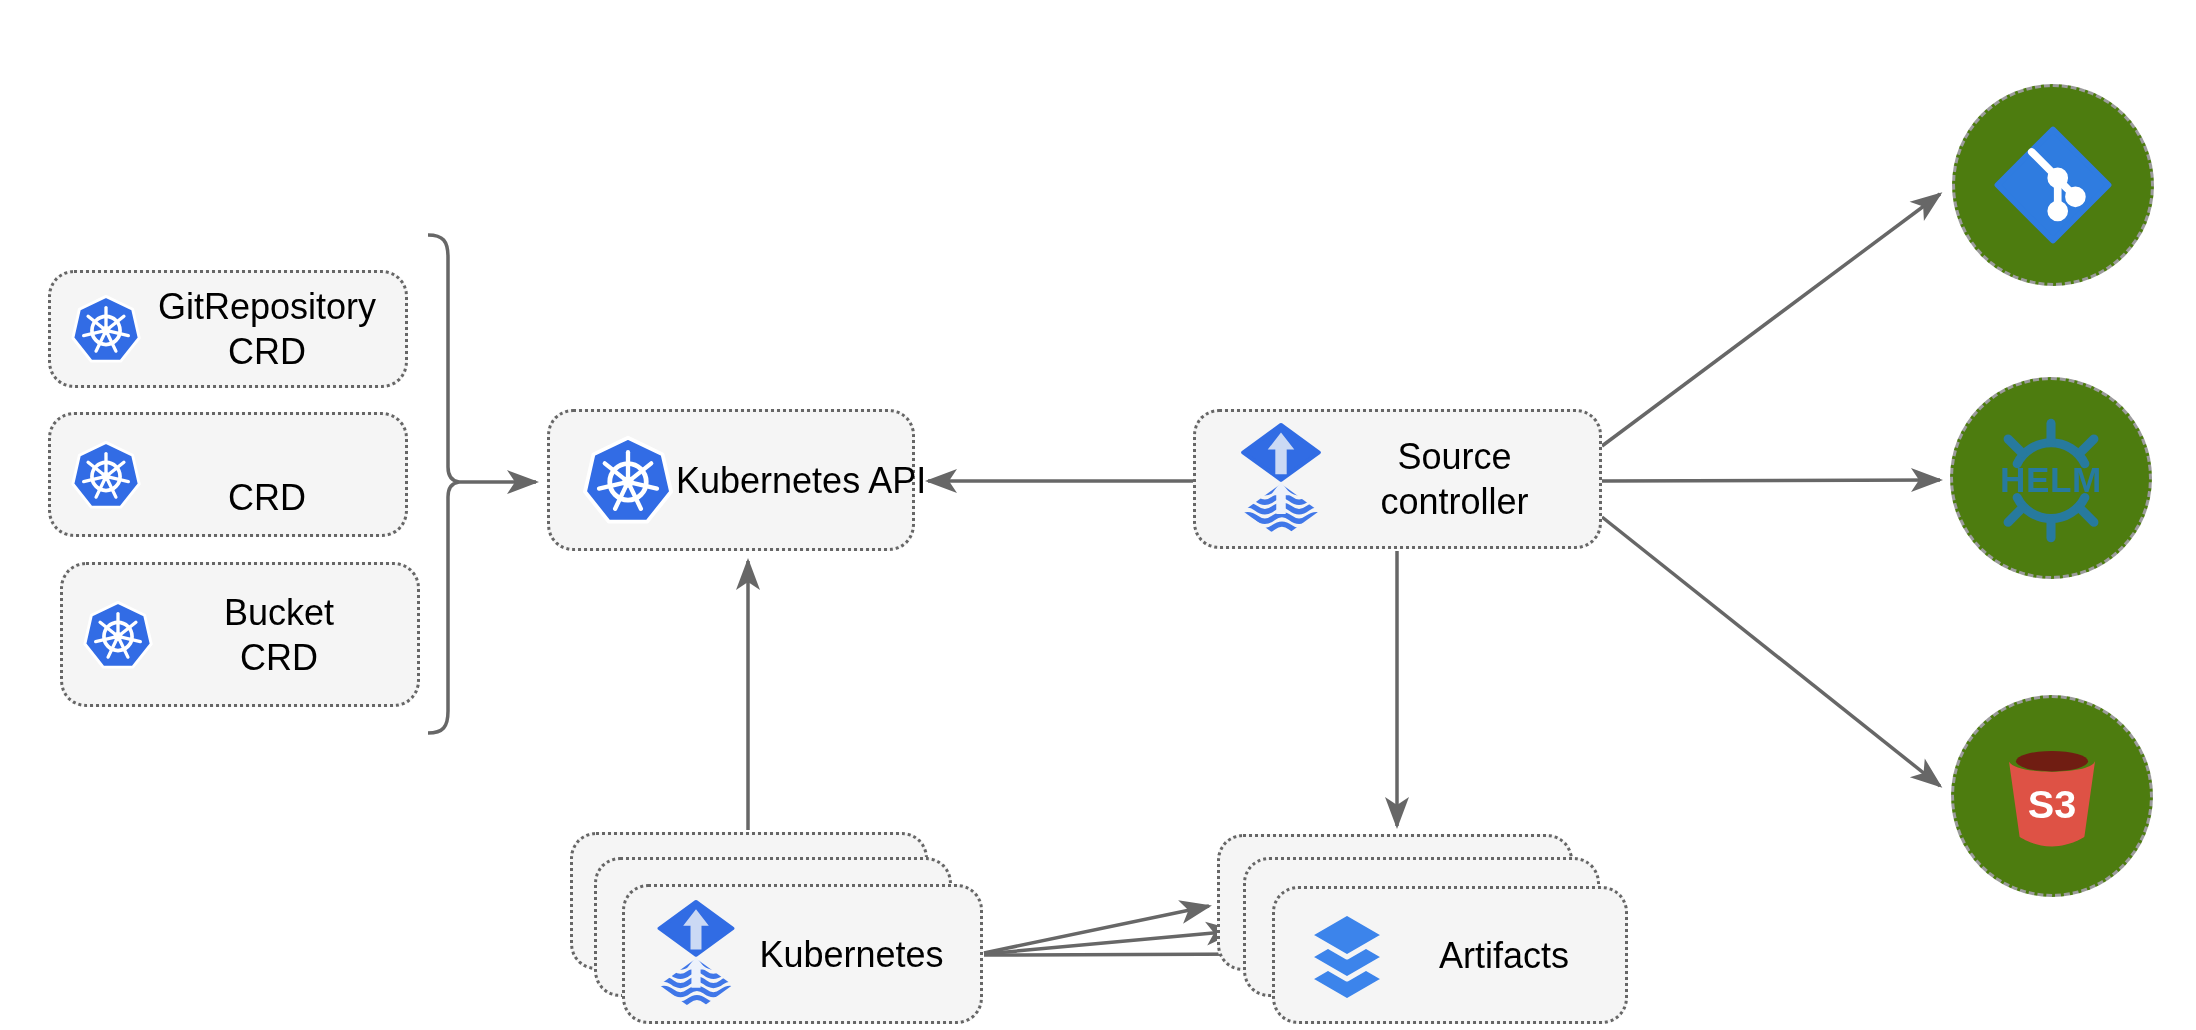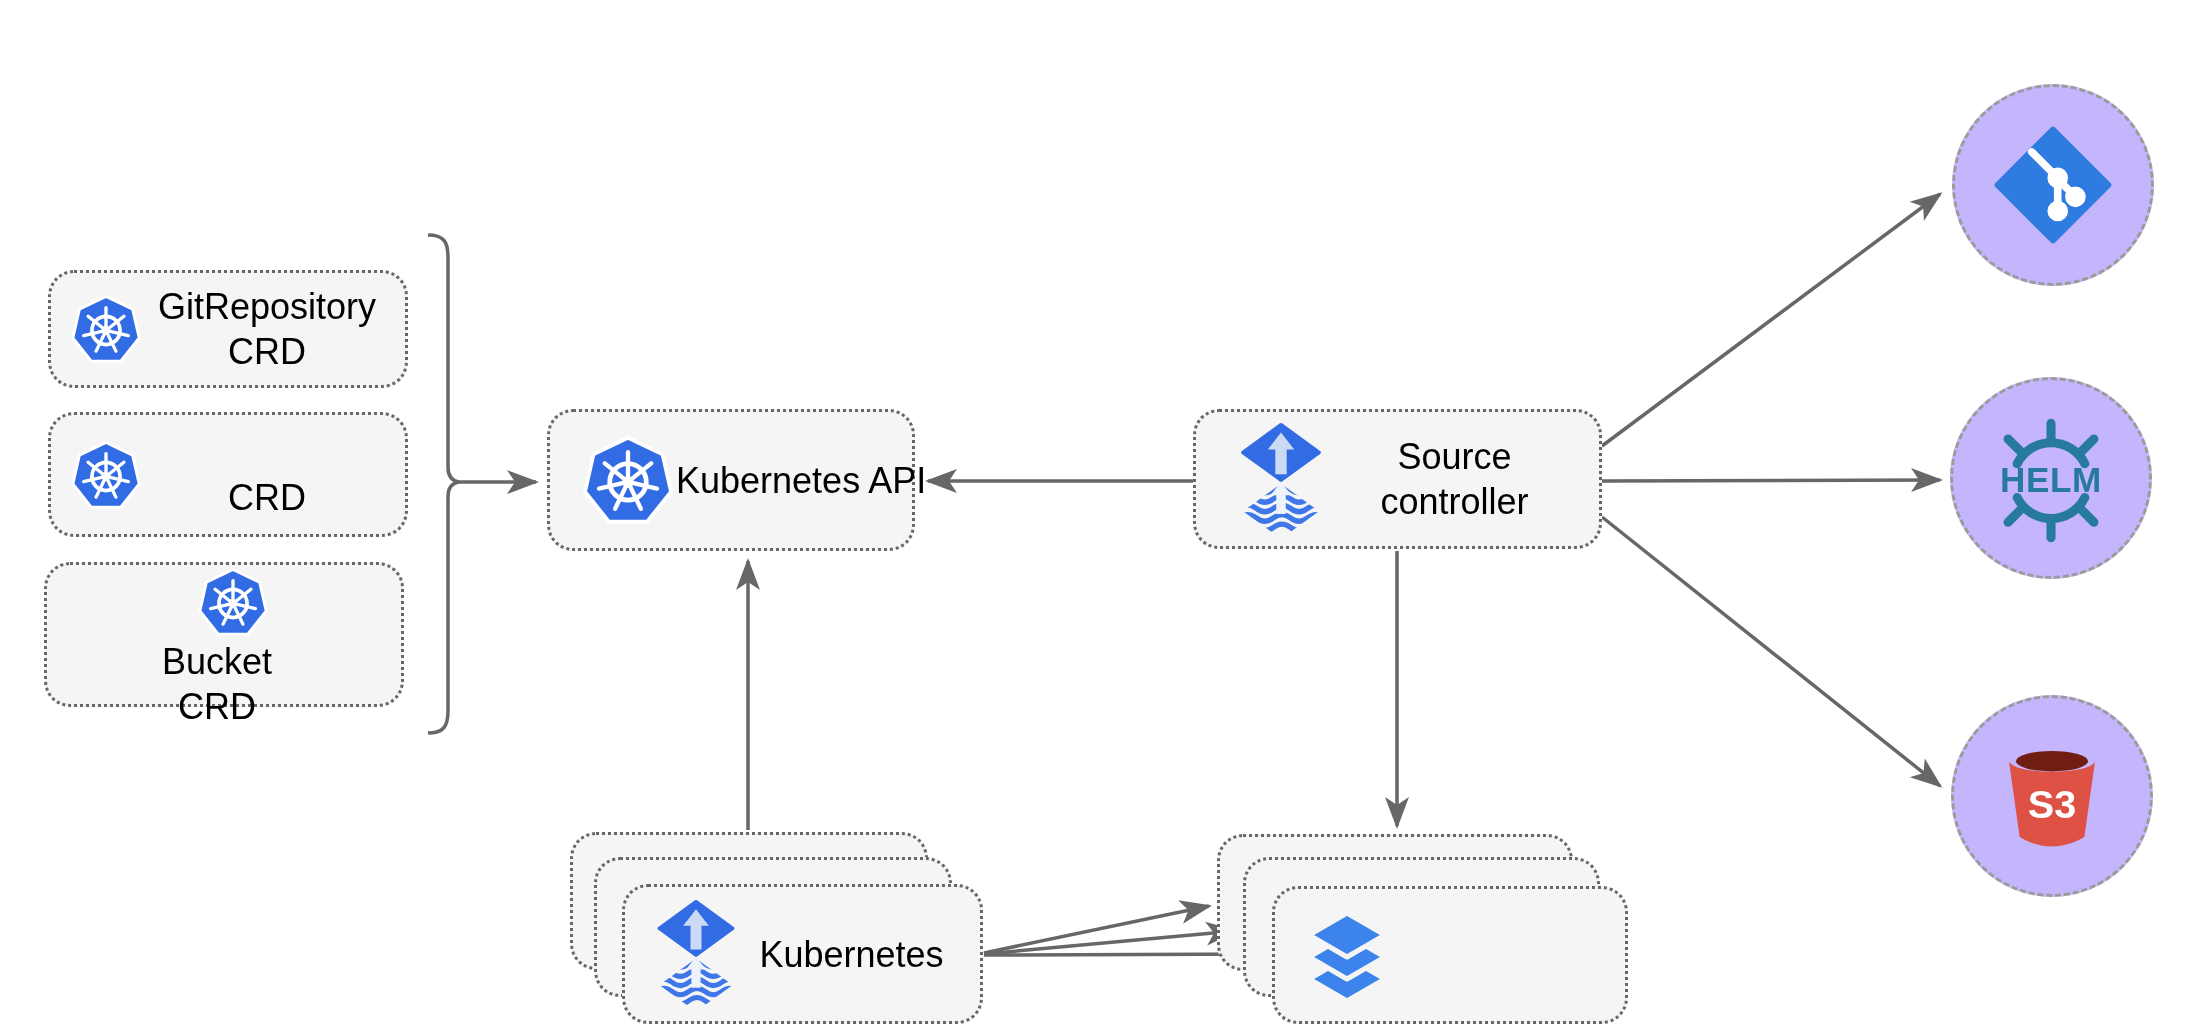--- a/index.html
+++ b/index.html
@@ -12,21 +12,21 @@
     position:absolute;box-sizing:border-box;background:#F5F5F5;
     border:3px dotted #666666;border-radius:26px;
     display:flex;align-items:center;
   }
   .stackbox{
     position:absolute;box-sizing:border-box;background:#F5F5F5;
     border:3px dotted #666666;border-radius:26px;
   }
   .circle{
     position:absolute;box-sizing:border-box;width:202px;height:202px;border-radius:50%;
-    background:#c4b5fd;border:3px dashed #9B9B9B;
+    background:#4d7c0f;border:3px dashed #9B9B9B;
     display:flex;align-items:center;justify-content:center;
   }
   .lbl{
     flex:1;text-align:center;font-size:36px;line-height:45px;color:#000;
     padding-right:14px;white-space:nowrap;
   }
   .icon{display:flex;align-items:center;justify-content:center;flex:0 0 auto;}
   .icon svg{display:block;}
 </style>
 </head>
@@ -93,21 +93,21 @@
         <circle cx="50" cy="52" r="19" fill="none" stroke="#ffffff" stroke-width="5"></circle>
         <circle cx="50" cy="52" r="6" fill="#ffffff"></circle>
       </svg>
     </span>
     <span class="lbl">
       <br>
       <span>CRD</span>
     </span>
   </div>
 
-  <div class="nodebox" style="left:44px;top:518px;width:360px;height:145px;flex-direction:column;">
+  <div class="nodebox" style="left:60px;top:518px;width:360px;height:145px;">
     <span class="icon" style="margin-left:18px;">
       <svg width="74" height="74" viewBox="0 0 100 100">
         <polygon points="50,6 86,23.3 94.9,62.2 70,93.4 30,93.4 5.2,62.2 14,23.3" fill="#326CE5" stroke="#ffffff" stroke-width="4" stroke-linejoin="round"></polygon>
         <g stroke="#ffffff" stroke-width="4.5" stroke-linecap="round">
           <line x1="50" y1="52" x2="50" y2="21"></line>
             <line x1="50" y1="52" x2="74.2" y2="32.7"></line>
             <line x1="50" y1="52" x2="80.2" y2="58.9"></line>
             <line x1="50" y1="52" x2="63.4" y2="79.9"></line>
             <line x1="50" y1="52" x2="36.6" y2="79.9"></line>
             <line x1="50" y1="52" x2="19.8" y2="58.9"></line>
@@ -193,20 +193,21 @@
   <div class="stackbox" style="left:1217px;top:790px;width:356px;height:137px;"></div>
   <div class="stackbox" style="left:1243px;top:813px;width:357px;height:140px;"></div>
   <div class="nodebox" style="left:1272px;top:842px;width:356px;height:138px;">
     <span class="icon" style="margin-left:22px;">
       <svg width="100" height="104" viewBox="0 0 100 104">
         <polygon points="50,54 88,76 50,98 12,76" fill="#3C84EB" stroke="#F5F5F5" stroke-width="5" stroke-linejoin="round"></polygon>
         <polygon points="50,32 88,54 50,76 12,54" fill="#3C84EB" stroke="#F5F5F5" stroke-width="5" stroke-linejoin="round"></polygon>
         <polygon points="50,10 88,32 50,54 12,32" fill="#3C84EB" stroke="#F5F5F5" stroke-width="5" stroke-linejoin="round"></polygon>
       </svg>
     </span>
+    <span class="lbl">Artifacts</span>
   </div>
 
   <div class="circle" style="left:1952px;top:40px;">
     <span class="icon">
       <svg width="118" height="118" viewBox="0 0 100 100">
         <polygon points="50,3 97,50 50,97 3,50" fill="#2F7CE0" stroke="#2F7CE0" stroke-width="5" stroke-linejoin="round"></polygon>
         <g stroke="#ffffff" stroke-width="6.5" stroke-linecap="round" fill="#ffffff">
           <line x1="32" y1="22" x2="48" y2="38"></line>
           <line x1="59" y1="50" x2="64" y2="55"></line>
           <line x1="54" y1="52" x2="54" y2="64"></line>

